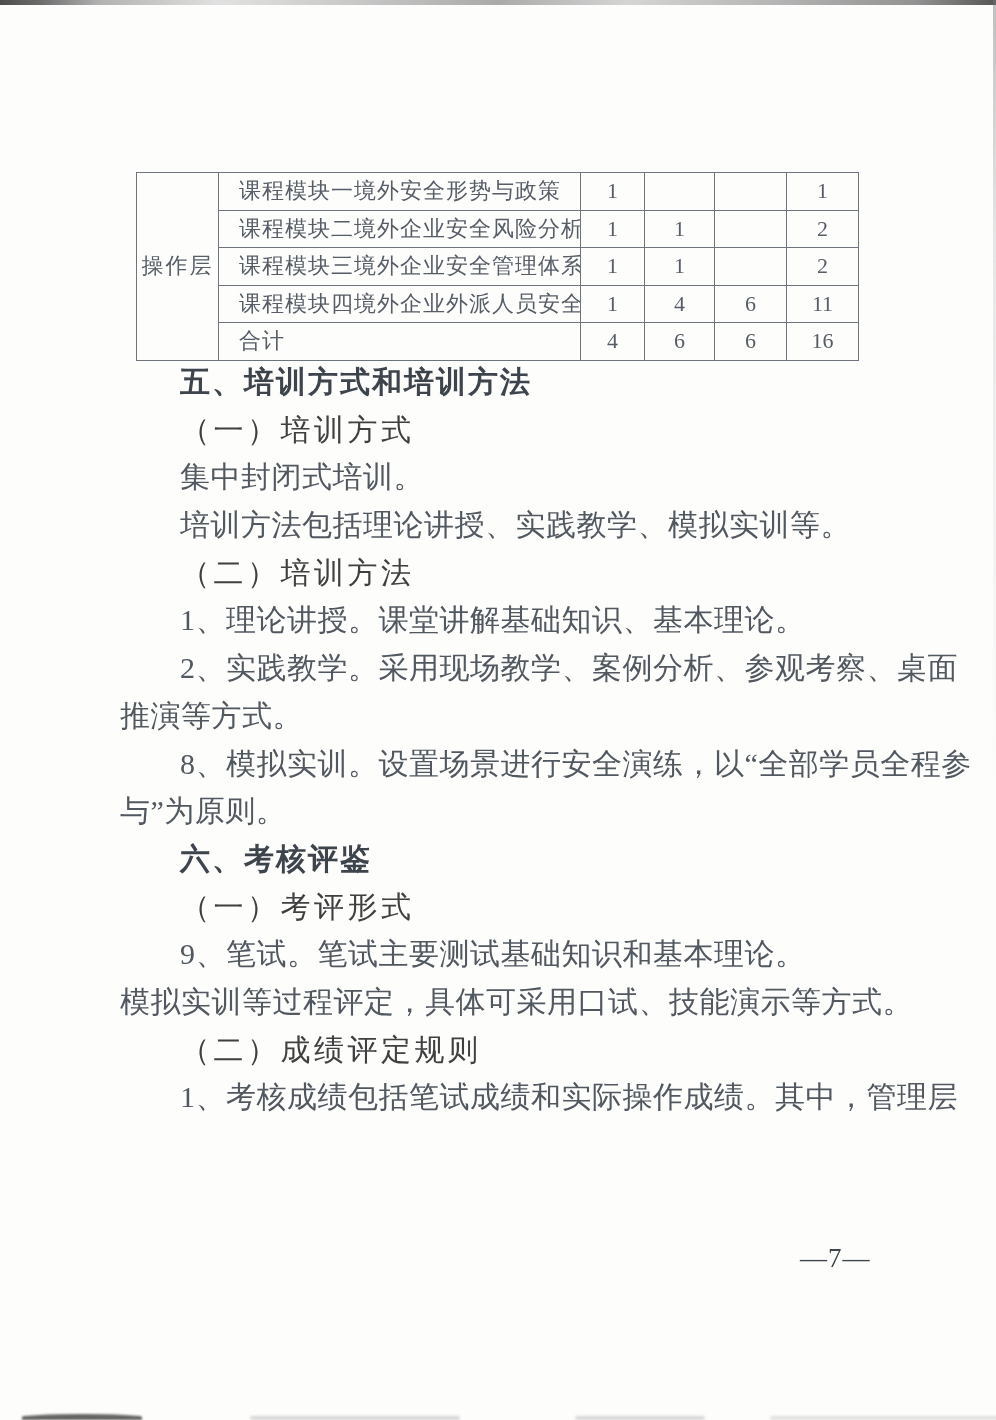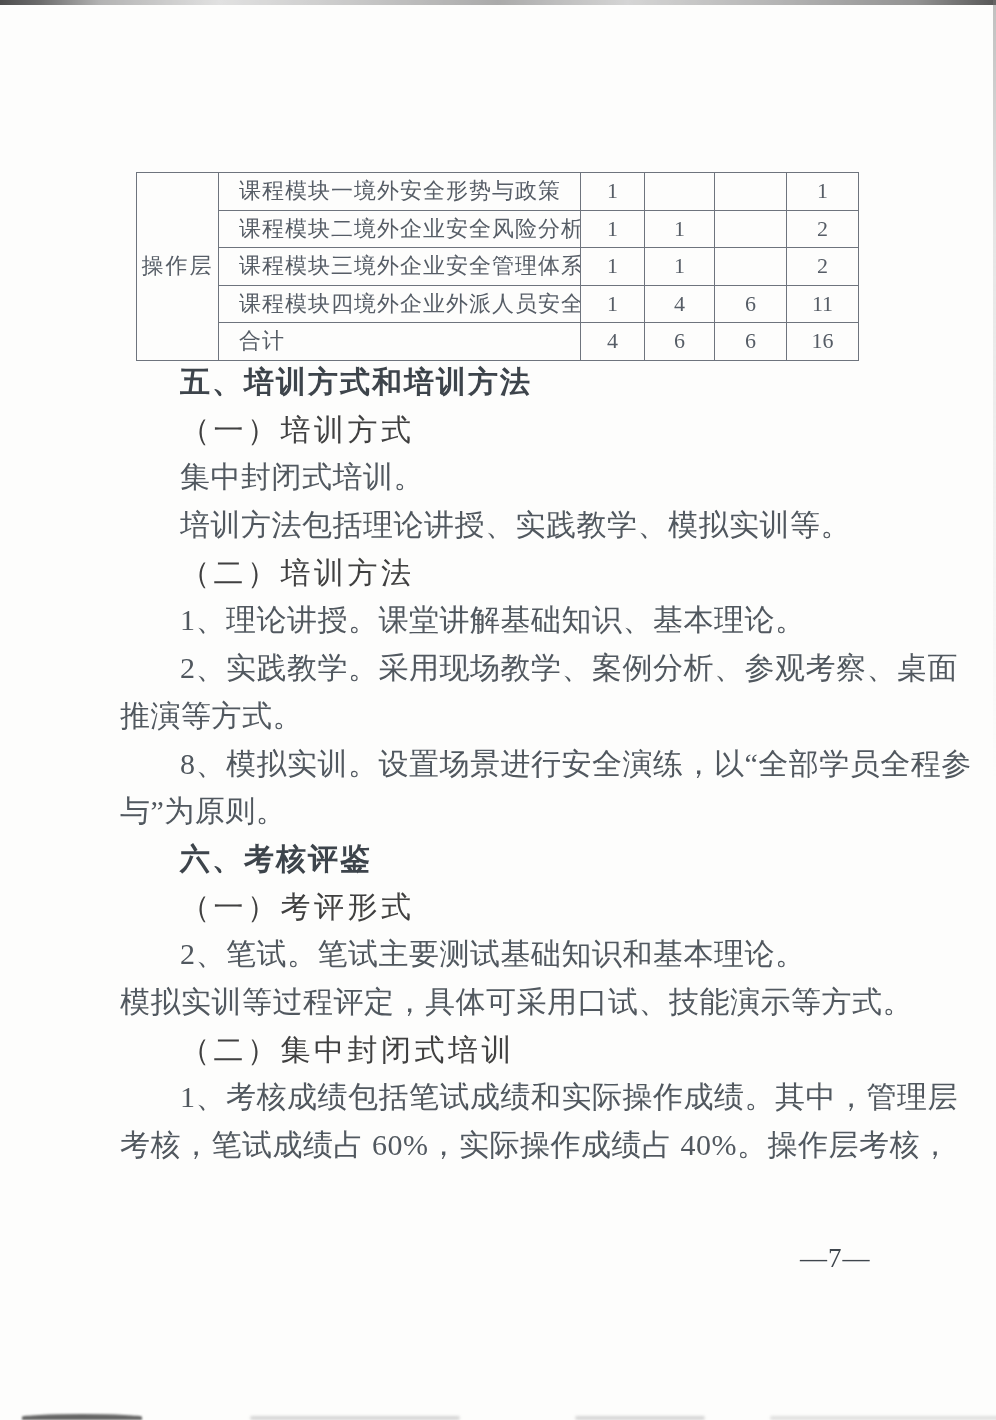--- a/index.html
+++ b/index.html
@@ -141,25 +141,24 @@
     <div class="line ind">集中封闭式培训。</div>
     <div class="line ind">培训方法包括理论讲授、实践教学、模拟实训等。</div>
     <div class="line sub ind">（二）培训方法</div>
     <div class="line ind">1、理论讲授。课堂讲解基础知识、基本理论。</div>
     <div class="line ind">2、实践教学。采用现场教学、案例分析、参观考察、桌面</div>
     <div class="line">推演等方式。</div>
     <div class="line ind">8、模拟实训。设置场景进行安全演练，以“全部学员全程参</div>
     <div class="line">与”为原则。</div>
     <div class="line h1 ind">六、考核评鉴</div>
     <div class="line sub ind">（一）考评形式</div>
-    <div class="line ind">2、笔试。笔试主要测试基础知识和基本理论。</div>
+    <div class="line ind">9、笔试。笔试主要测试基础知识和基本理论。</div>
     <div class="line">模拟实训等过程评定，具体可采用口试、技能演示等方式。</div>
-    <div class="line sub ind">（二）集中封闭式培训</div>
+    <div class="line sub ind">（二）成绩评定规则</div>
     <div class="line ind">1、考核成绩包括笔试成绩和实际操作成绩。其中，管理层</div>
-    <div class="line">考核，笔试成绩占 60%，实际操作成绩占 40%。操作层考核，</div>
   </div>
 
   <div class="pageno">—7—</div>
 
   <div class="artifact-bottom-blob"></div>
   <div class="artifact-bottom-smudge sm1"></div>
   <div class="artifact-bottom-smudge sm2"></div>
   <div class="artifact-bottom-smudge sm3"></div>
 
 </div>

